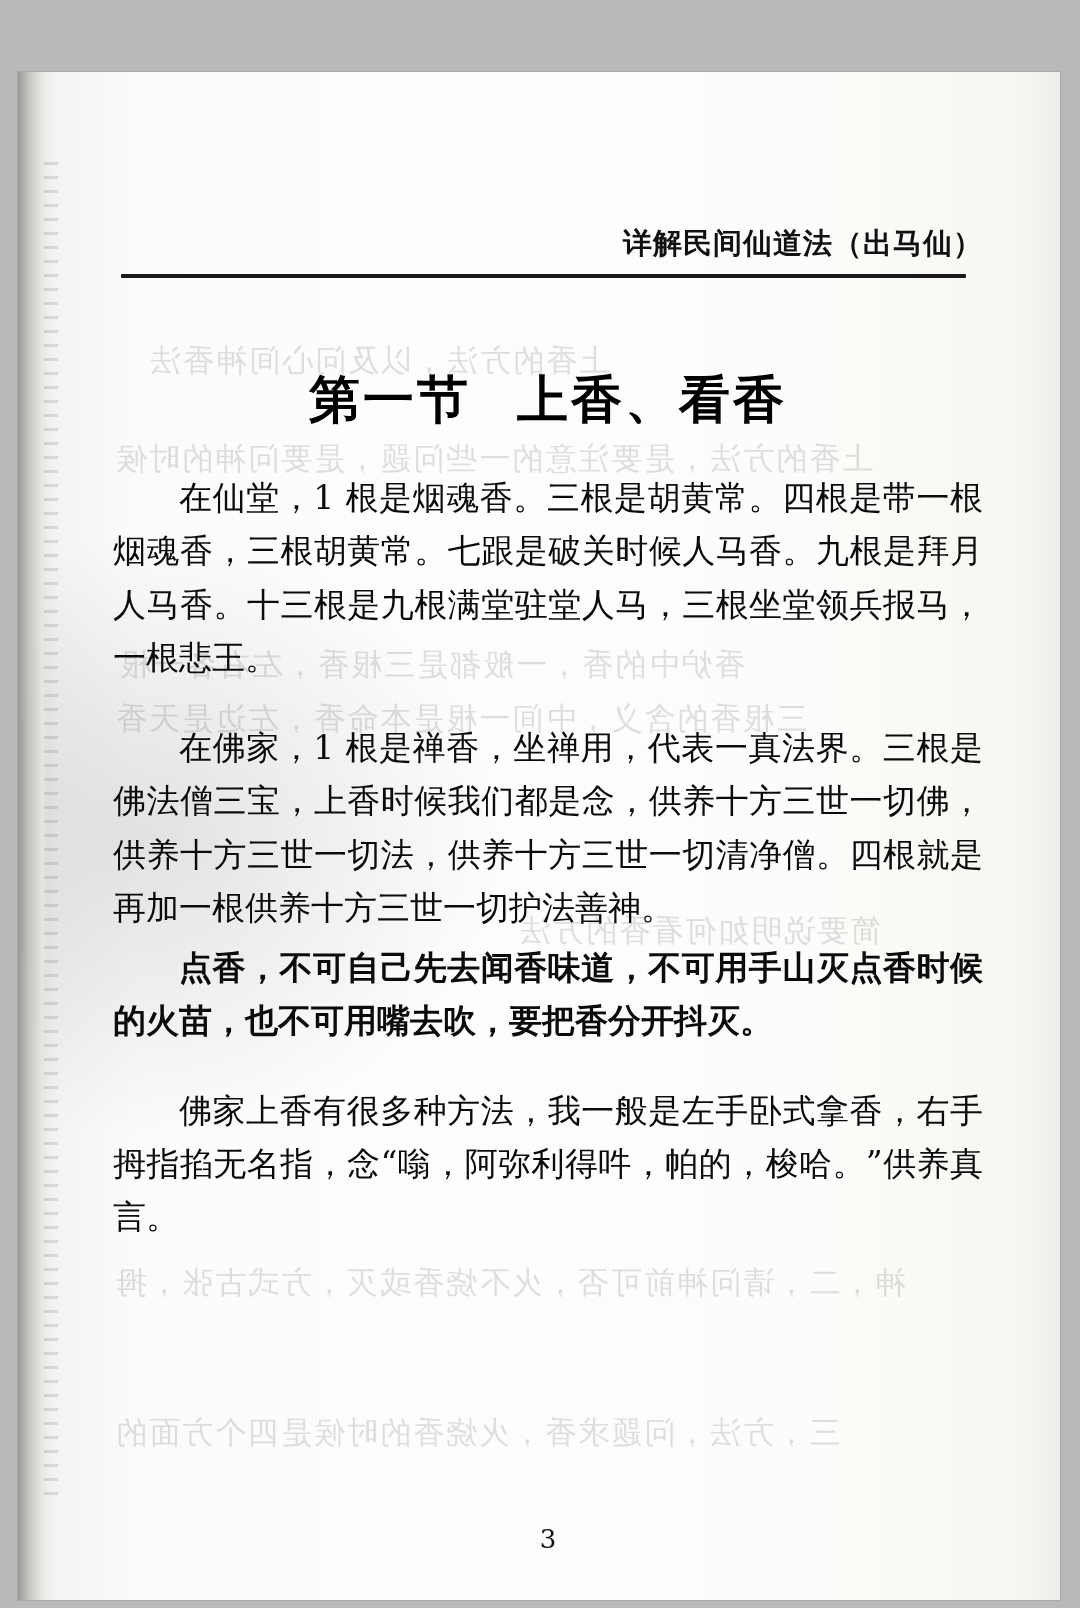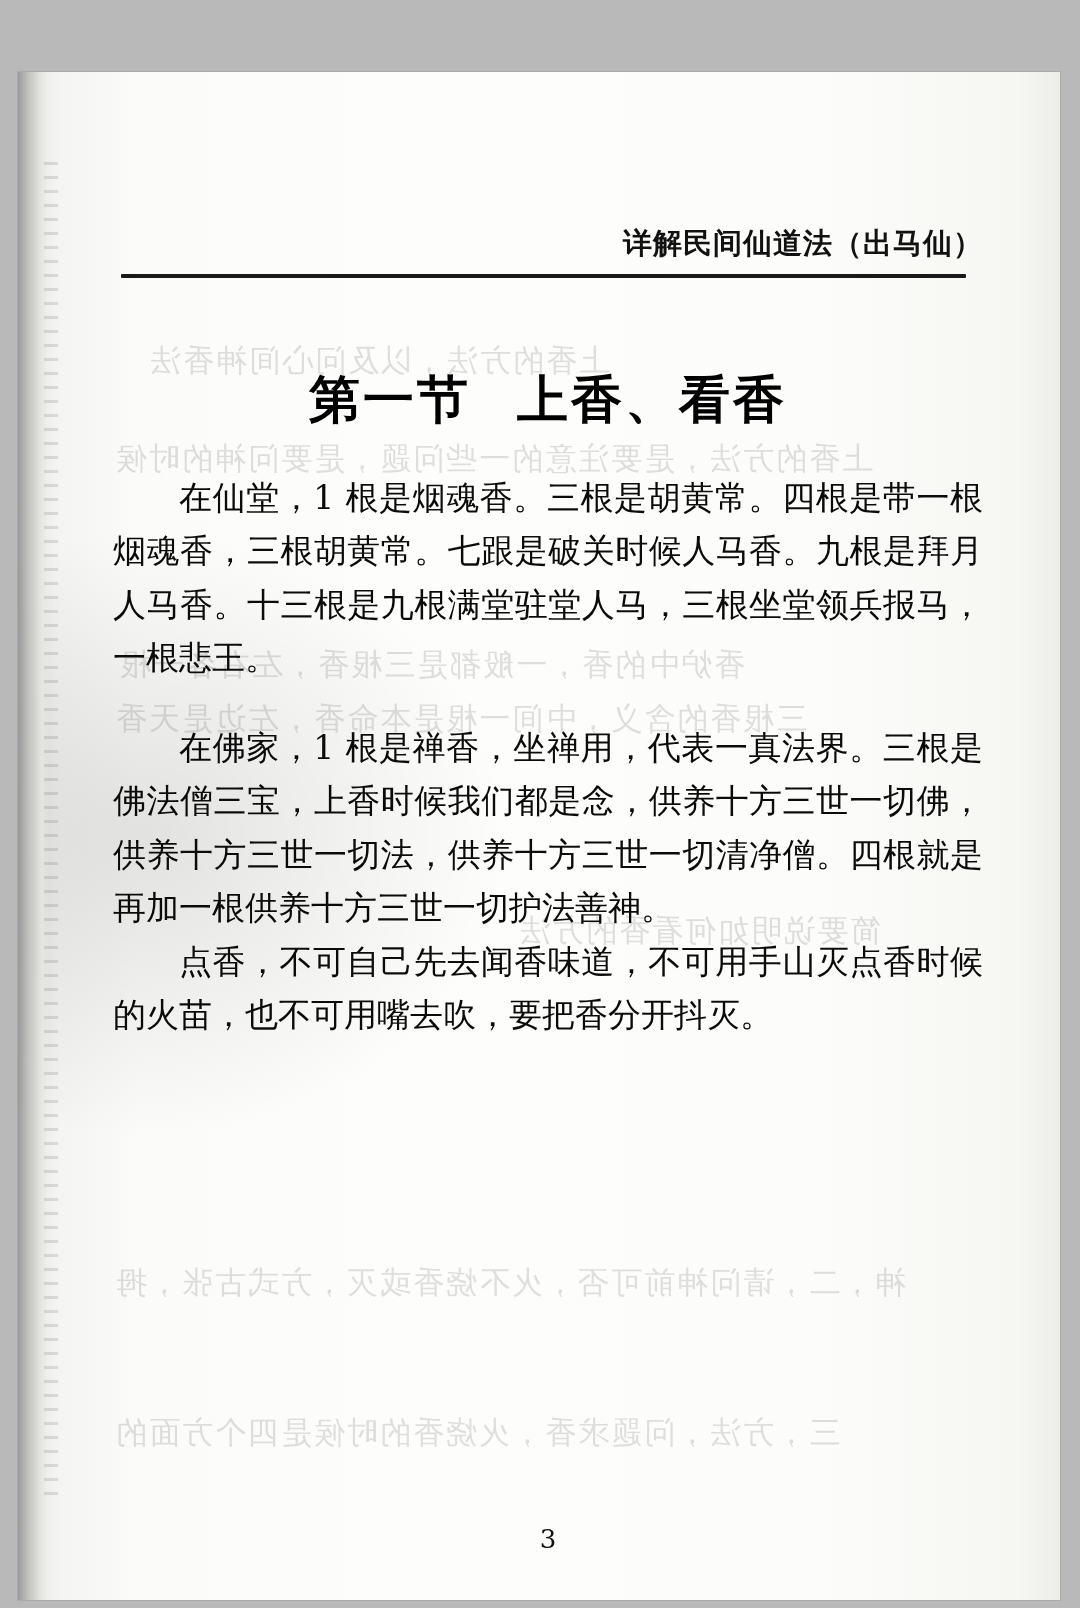--- a/index.html
+++ b/index.html
@@ -94,21 +94,21 @@
     line-height: 1.62;
     color: #0b0b0b;
     text-align: justify;
     text-justify: inter-character;
     text-indent: 2em;
     margin: 0;
     font-family: "DejaVu Serif", "Liberation Serif", serif;
     font-weight: 500;
   }
   .sp-lg { margin-top: 36px; }
-  .sp-sm { margin-top: 0; }
+  .sp-sm { margin-top: 6px; font-weight: bold; }
 
   
   .page-number {
     position: absolute;
     left: 0;
     width: 870px;
     top: 1320px;
     text-align: center;
     font-size: 26px;
     color: #111;
@@ -164,16 +164,17 @@
   <div id="content">
 
     <div class="header-line">详解民间仙道法（出马仙）</div>
     <div class="header-rule"></div>
 
     <div class="section-title"><span>第一节</span><span class="gap"></span><span>上香、看香</span></div>
 
     <p class="para sp-lg">在仙堂，1 根是烟魂香。三根是胡黄常。四根是带一根烟魂香，三根胡黄常。七跟是破关时候人马香。九根是拜月人马香。十三根是九根满堂驻堂人马，三根坐堂领兵报马，一根悲王。</p>
     <p class="para sp-lg">在佛家，1 根是禅香，坐禅用，代表一真法界。三根是佛法僧三宝，上香时候我们都是念，供养十方三世一切佛，供养十方三世一切法，供养十方三世一切清净僧。四根就是再加一根供养十方三世一切护法善神。</p>
     <p class="para sp-sm">点香，不可自己先去闻香味道，不可用手山灭点香时候的火苗，也不可用嘴去吹，要把香分开抖灭。</p>
+    <p class="para sp-lg">佛家上香有很多种方法，我一般是左手卧式拿香，右手拇指掐无名指，念“嗡，阿弥利得吽，帕的，梭哈。”供养真言。</p>
 
     <div class="page-number">3</div>
   </div>
 </div>
 
 </body></html>

